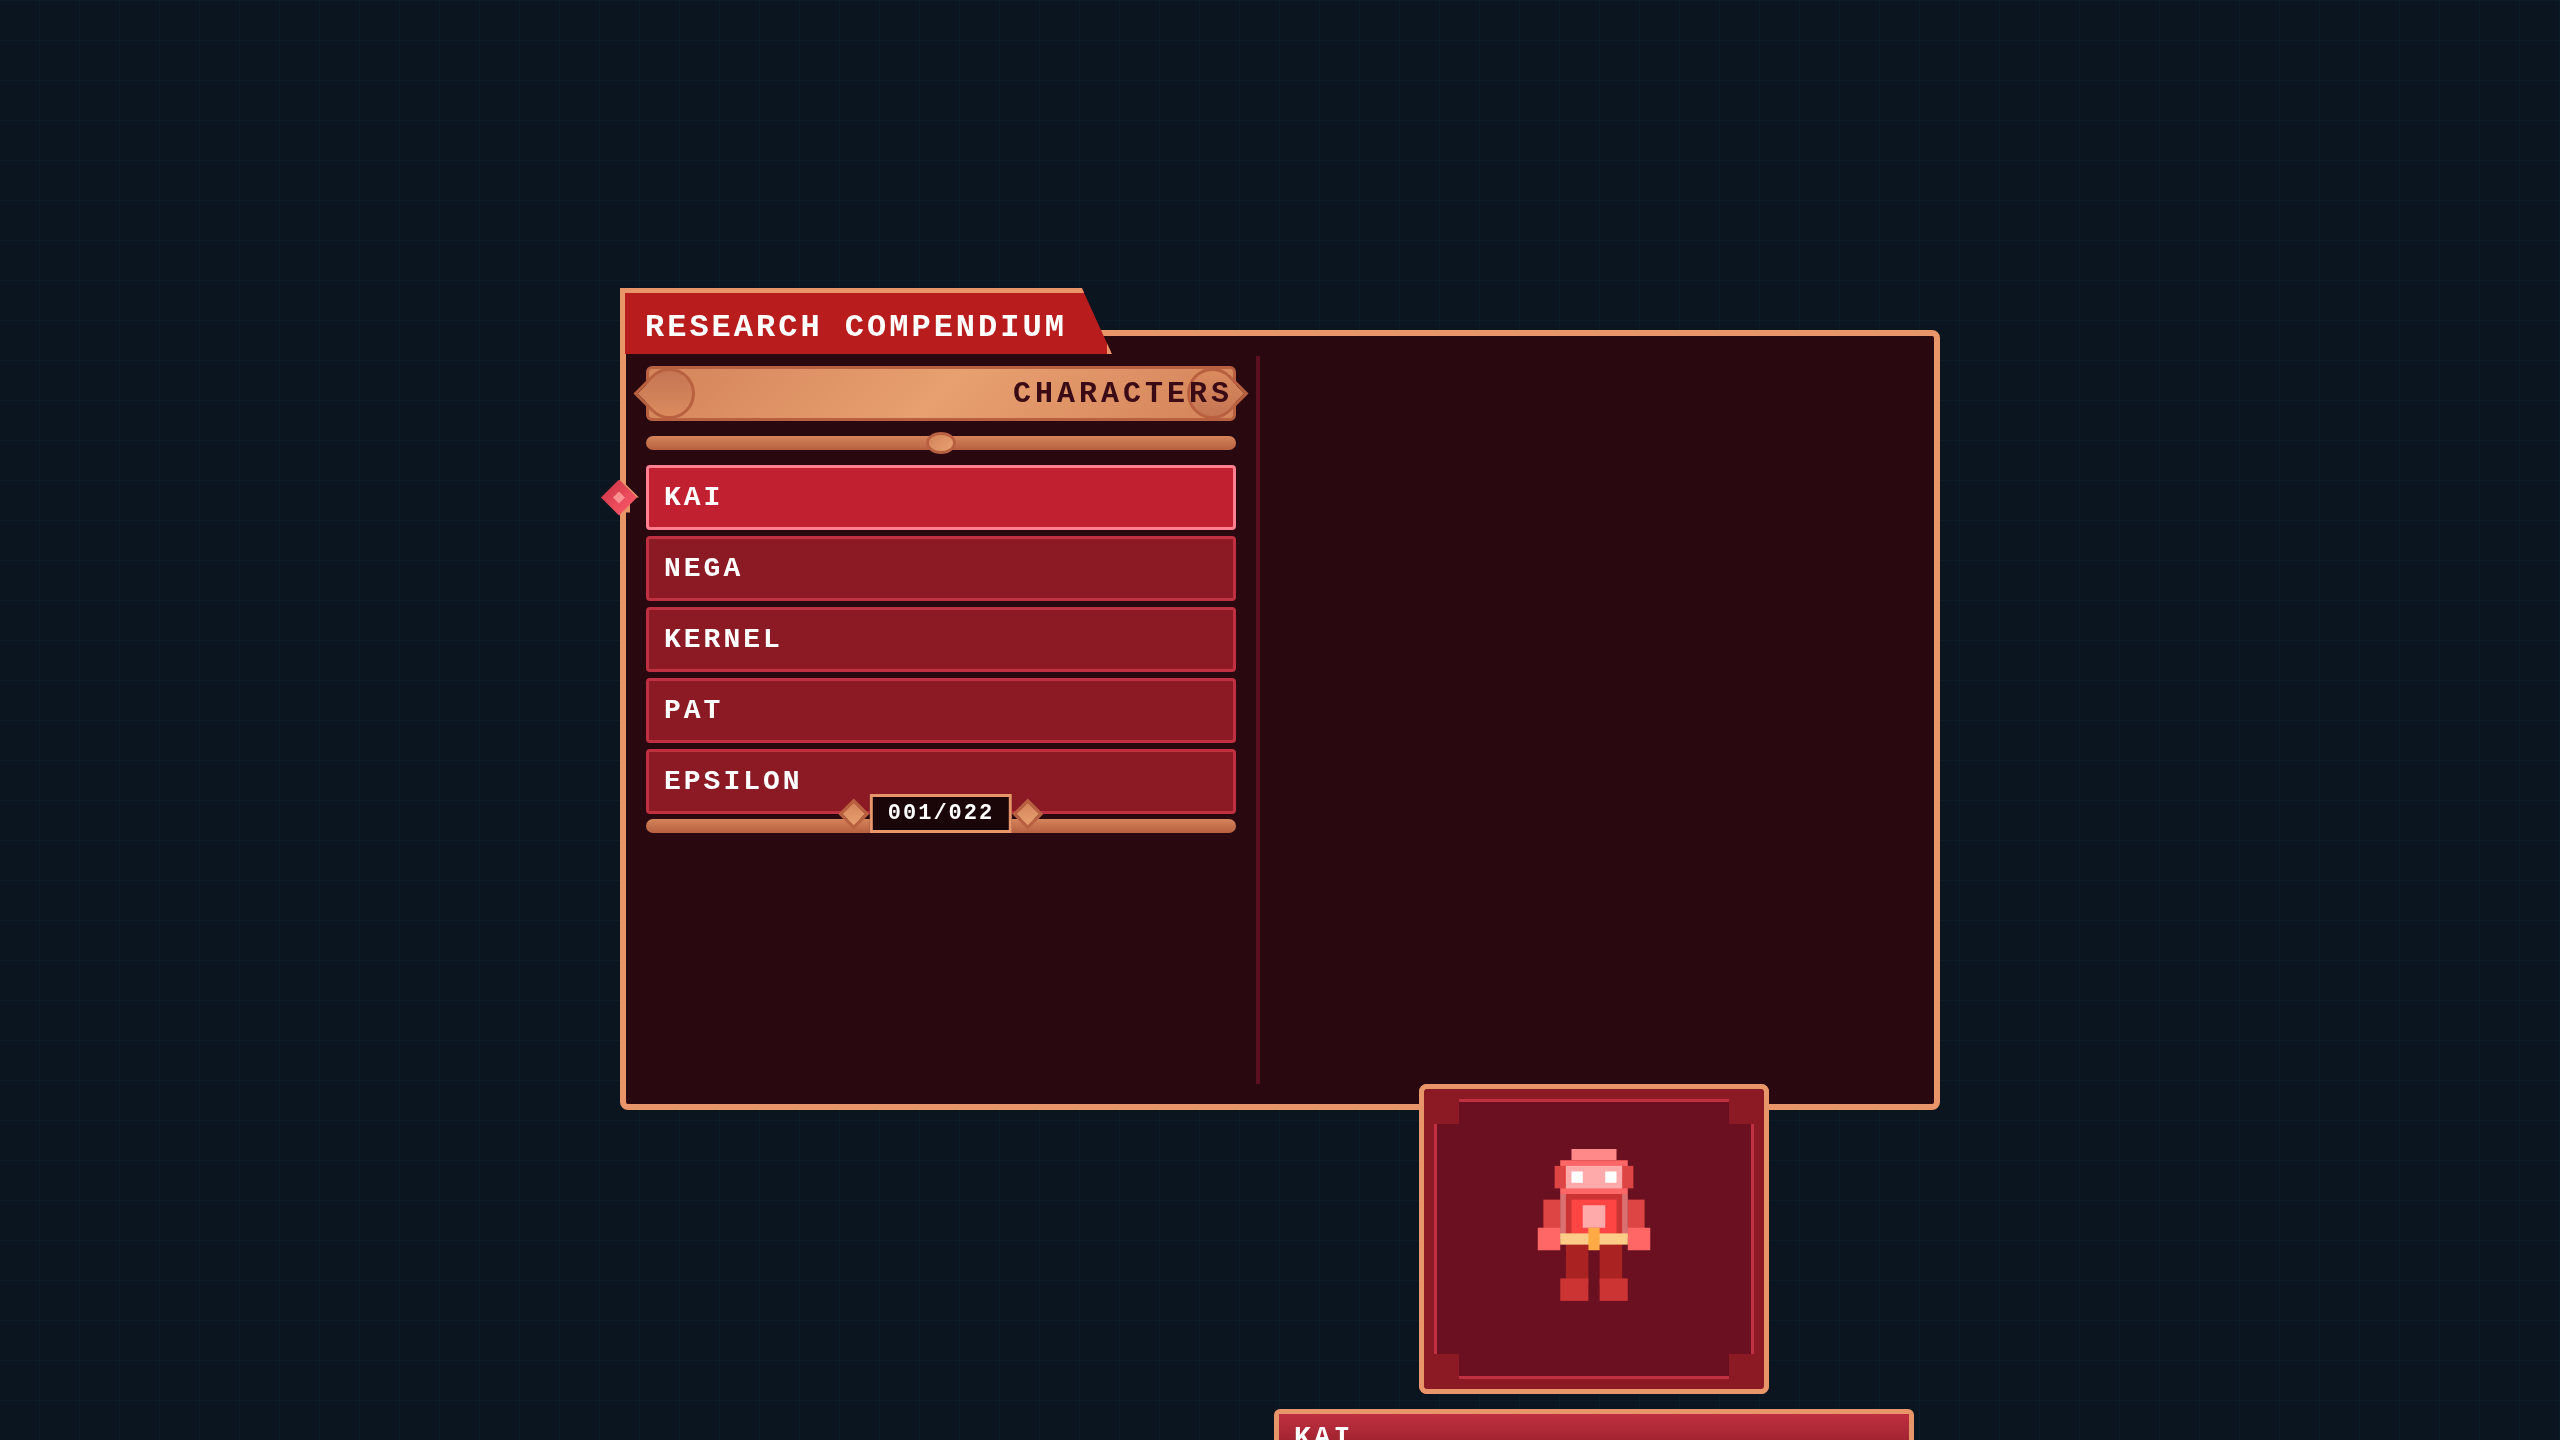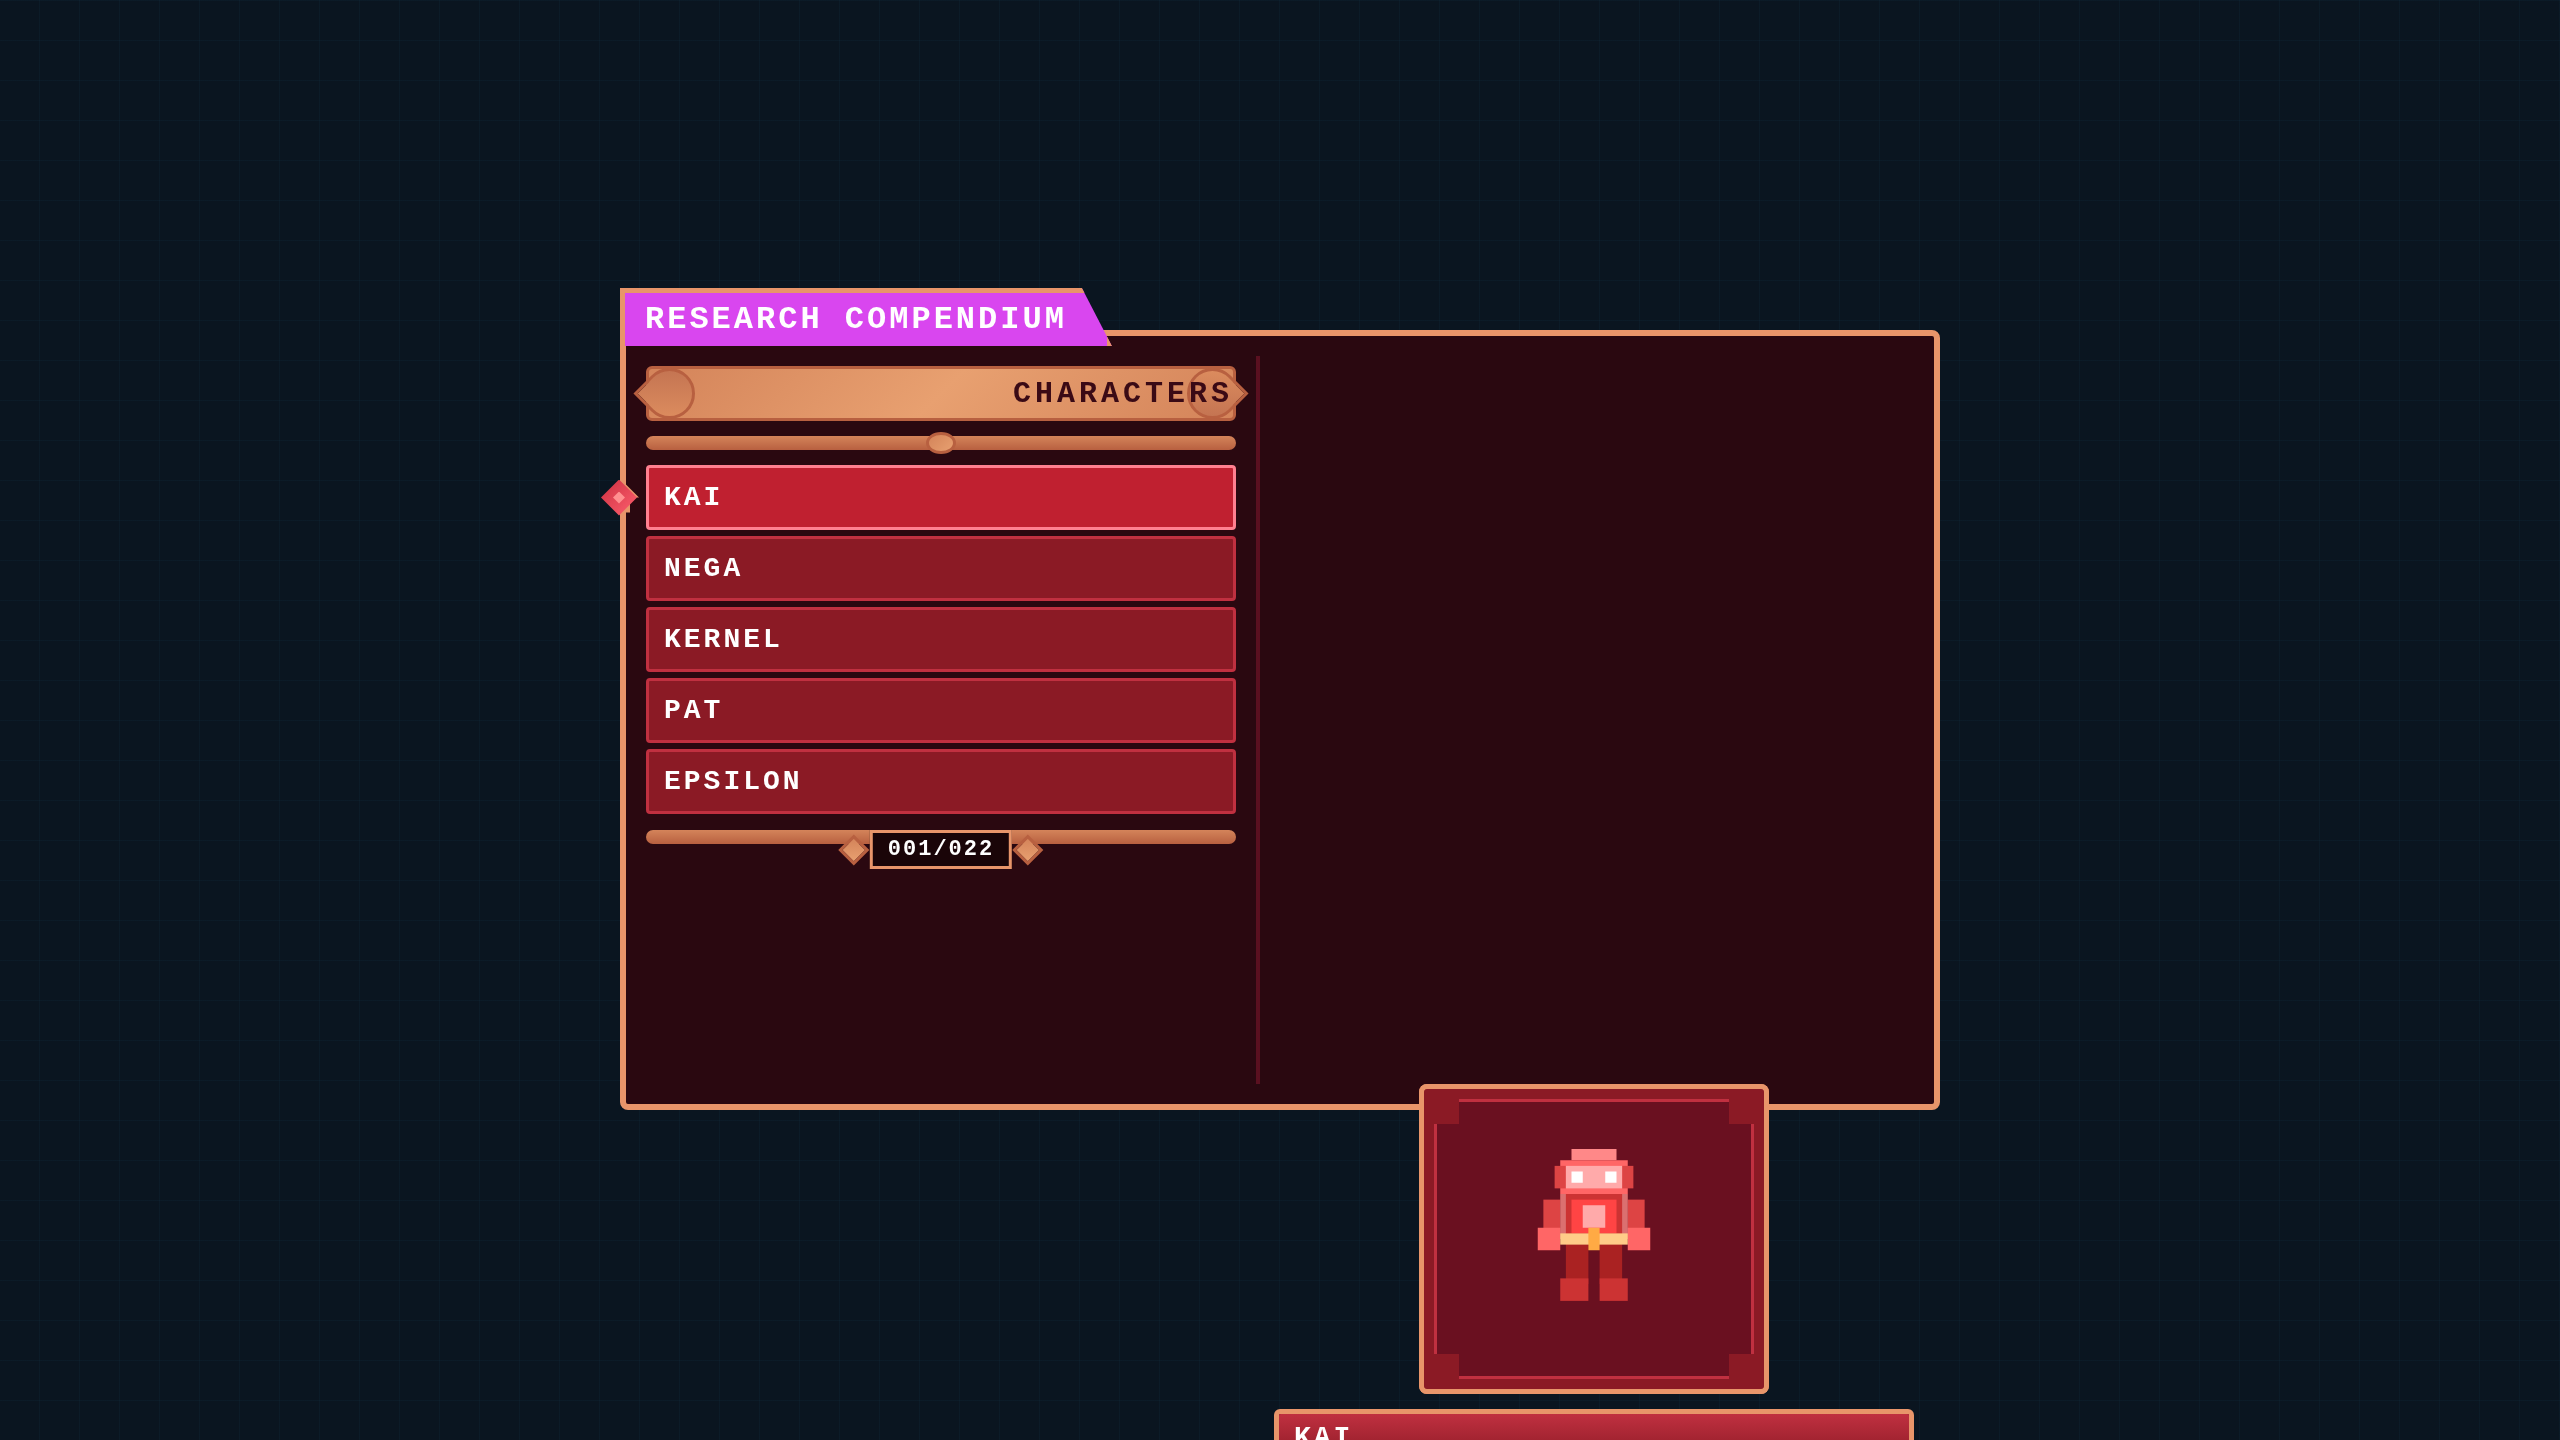--- a/index.html
+++ b/index.html
@@ -26,24 +26,24 @@
       border-radius: 8px;
       position: relative;
       padding: 20px;
     }
 
     
     .title-bar {
       position: absolute;
       top: -48px;
       left: -6px;
-      background-color: #d946ef;
+      background-color: #b91c1c;
       border: 5px solid #e8956a;
       border-bottom: none;
-      padding: 8px 40px 8px 20px;
+      padding: 16px 40px 8px 20px;
       clip-path: polygon(0 0, calc(100% - 30px) 0, 100% 100%, 0 100%);
     }
 
     .title-text {
       color: #ffffff;
       font-size: 32px;
       font-weight: bold;
       letter-spacing: 3px;
       font-family: 'Courier New', Courier, monospace;
       text-transform: uppercase;
@@ -173,23 +173,23 @@
       font-size: 28px;
       font-weight: bold;
       letter-spacing: 3px;
       font-family: 'Courier New', Courier, monospace;
       text-transform: uppercase;
     }
 
     
     .page-counter-container {
       display: flex;
-      align-items: flex-start;
-      justify-content: center;
-      margin-top: 16px;
+      align-items: flex-end;
+      justify-content: center;
+      margin-top: 5px;
       position: relative;
     }
 
     .page-counter-bar {
       width: 100%;
       height: 14px;
       background: linear-gradient(to bottom, #d4845a, #b86040);
       border-radius: 7px;
     }
 

